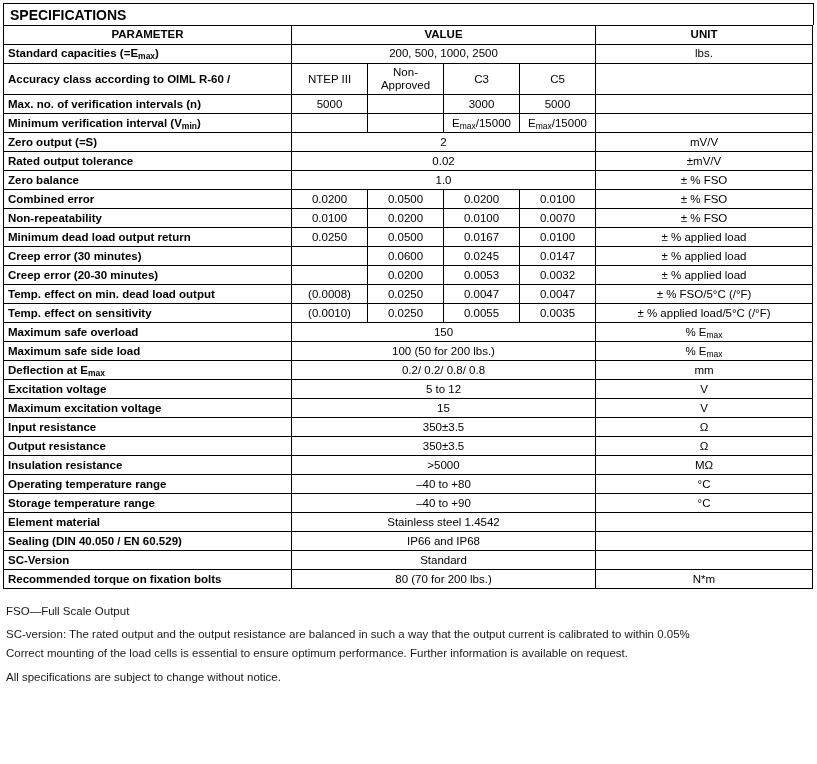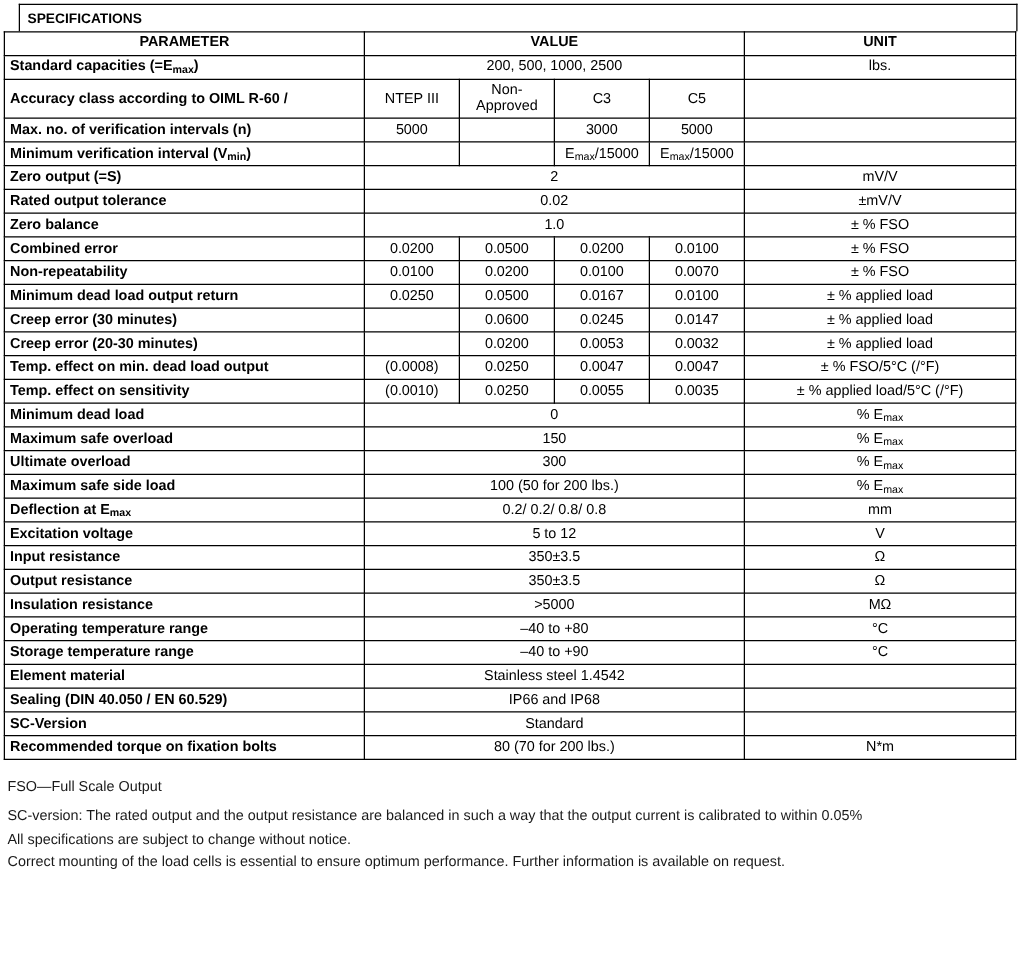--- a/index.html
+++ b/index.html
@@ -21,23 +21,23 @@
     box-sizing: border-box;
   }
   .spec-title-bar {
     border: 1px solid #000;
     border-bottom: none;
     height: 22px;
     display: flex;
     align-items: center;
     padding-left: 6px;
     font-weight: bold;
-    font-size: 11px;
+    font-size: 14px;
     box-sizing: border-box;
-    margin: 3px 3px 0 15px;
+    margin: 3px 3px 0 3px;
   }
   table.spec {
     border-collapse: collapse;
     table-layout: fixed;
     width: 724px;
     margin: 0 3px;
     font-size: 11.5px;
   }
   table.spec td {
     border: 1px solid #000;
@@ -214,56 +214,51 @@
 
       <tr>
         <td class="param">Temp. effect on sensitivity</td>
         <td class="ctr">(0.0010)</td>
         <td class="ctr">0.0250</td>
         <td class="ctr">0.0055</td>
         <td class="ctr">0.0035</td>
         <td class="unit">± % applied load/5°C (/°F)</td>
       </tr>
 
-      <tr>
-        <td class="param">Minimum dead load</td>
-        <td class="ctr" colspan="4">0</td>
-        <td class="unit">% E<sub>max</sub></td>
-      </tr>
 
       <tr>
         <td class="param">Maximum safe overload</td>
         <td class="ctr" colspan="4">150</td>
         <td class="unit">% E<sub>max</sub></td>
       </tr>
 
-      <tr>
-        <td class="param">Ultimate overload</td>
-        <td class="ctr" colspan="4">300</td>
-        <td class="unit">% E<sub>max</sub></td>
-      </tr>
 
       <tr>
         <td class="param">Maximum safe side load</td>
         <td class="ctr" colspan="4">100 (50 for 200 lbs.)</td>
         <td class="unit">% E<sub>max</sub></td>
       </tr>
 
       <tr>
         <td class="param">Deflection at E<sub>max</sub></td>
         <td class="ctr" colspan="4">0.2/ 0.2/ 0.8/ 0.8</td>
         <td class="unit">mm</td>
       </tr>
 
       <tr>
         <td class="param">Excitation voltage</td>
         <td class="ctr" colspan="4">5 to 12</td>
         <td class="unit">V</td>
       </tr>
 
+      <tr>
+        <td class="param">Maximum excitation voltage</td>
+        <td class="ctr" colspan="4">15</td>
+        <td class="unit">V</td>
+      </tr>
 
       <tr>
         <td class="param">Input resistance</td>
         <td class="ctr" colspan="4">350±3.5</td>
         <td class="unit">Ω</td>
       </tr>
 
       <tr>
         <td class="param">Output resistance</td>
         <td class="ctr" colspan="4">350±3.5</td>
@@ -311,17 +306,17 @@
         <td class="param">Recommended torque on fixation bolts</td>
         <td class="ctr" colspan="4">80 (70 for 200 lbs.)</td>
         <td class="unit">N*m</td>
       </tr>
     </tbody>
   </table>
 
   <div class="notes">
     <div class="note-line note-first">FSO—Full Scale Output</div>
     <div class="note-line">SC-version: The rated output and the output resistance are balanced in such a way that the output current is calibrated to within 0.05%</div>
+    <div class="note-line note-block">Correct mounting of the load cells is essential to ensure optimum performance. Further information is available on request.</div>
     <div class="note-line">All specifications are subject to change without notice.</div>
-    <div class="note-line note-block">Correct mounting of the load cells is essential to ensure optimum performance. Further information is available on request.</div>
   </div>
 
 </div>
 
 </body></html>

